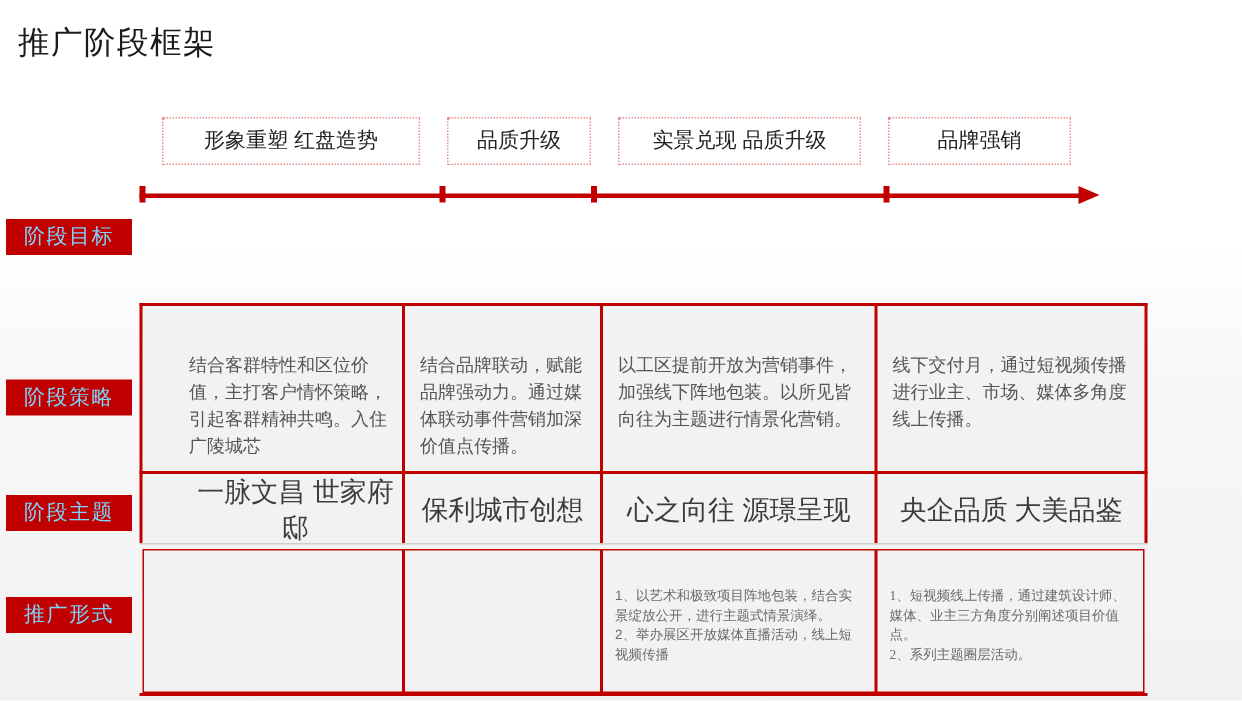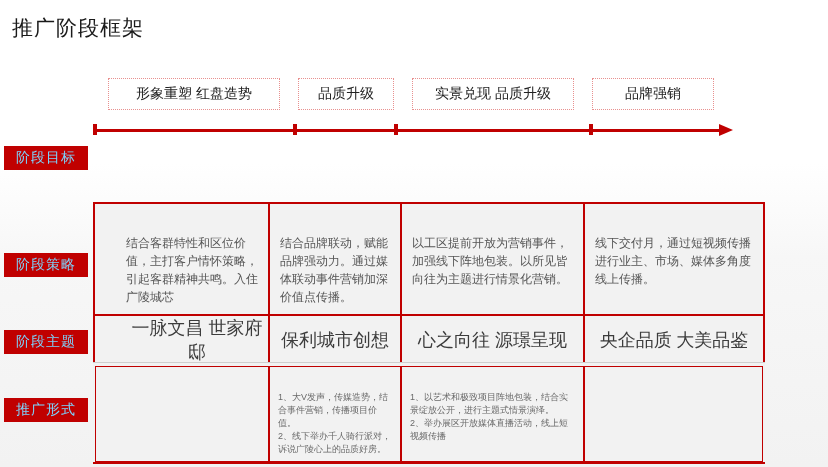--- a/index.html
+++ b/index.html
@@ -307,23 +307,23 @@
     </div>
     <div class="cell theme-cell c4">
       <span>央企品质 大美品鉴</span>
     </div>
 
     <div class="form-box-outline"></div>
     <div class="vline" style="left:175px; top:164px; height:96px;"></div>
     <div class="vline" style="left:307px; top:164px; height:96px;"></div>
     <div class="vline" style="left:490px; top:164px; height:96px;"></div>
 
-    <div class="cell form-cell c2">
-      <span>1、大V发声，传媒造势，结合事件营销，传播项目价值。
-2、线下举办千人骑行派对，诉说广陵心上的品质好房。</span>
-    </div>
     <div class="cell form-cell c3">
       <span>1、以艺术和极致项目阵地包装，结合实景绽放公开，进行主题式情景演绎。
 2、举办展区开放媒体直播活动，线上短视频传播</span>
     </div>
+    <div class="cell form-cell c4">
+      <span>1、短视频线上传播，通过建筑设计师、媒体、业主三方角度分别阐述项目价值点。
+2、系列主题圈层活动。</span>
+    </div>
 
   </div>
 </div>
 
 </body></html>

